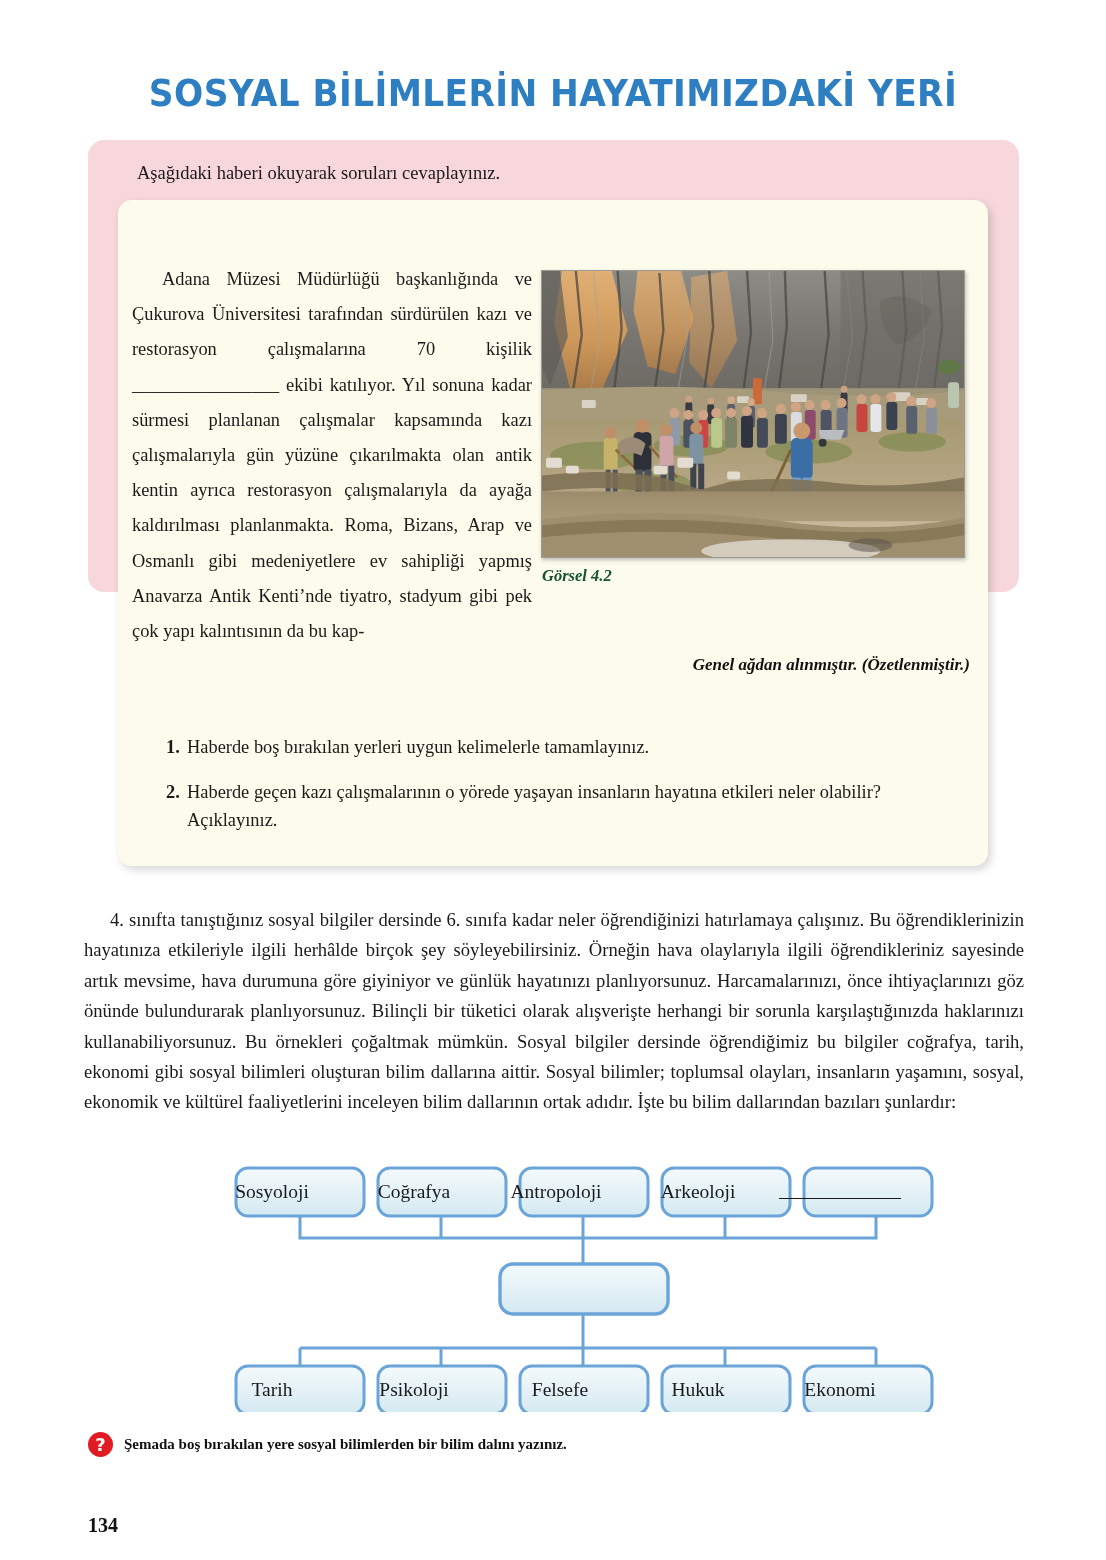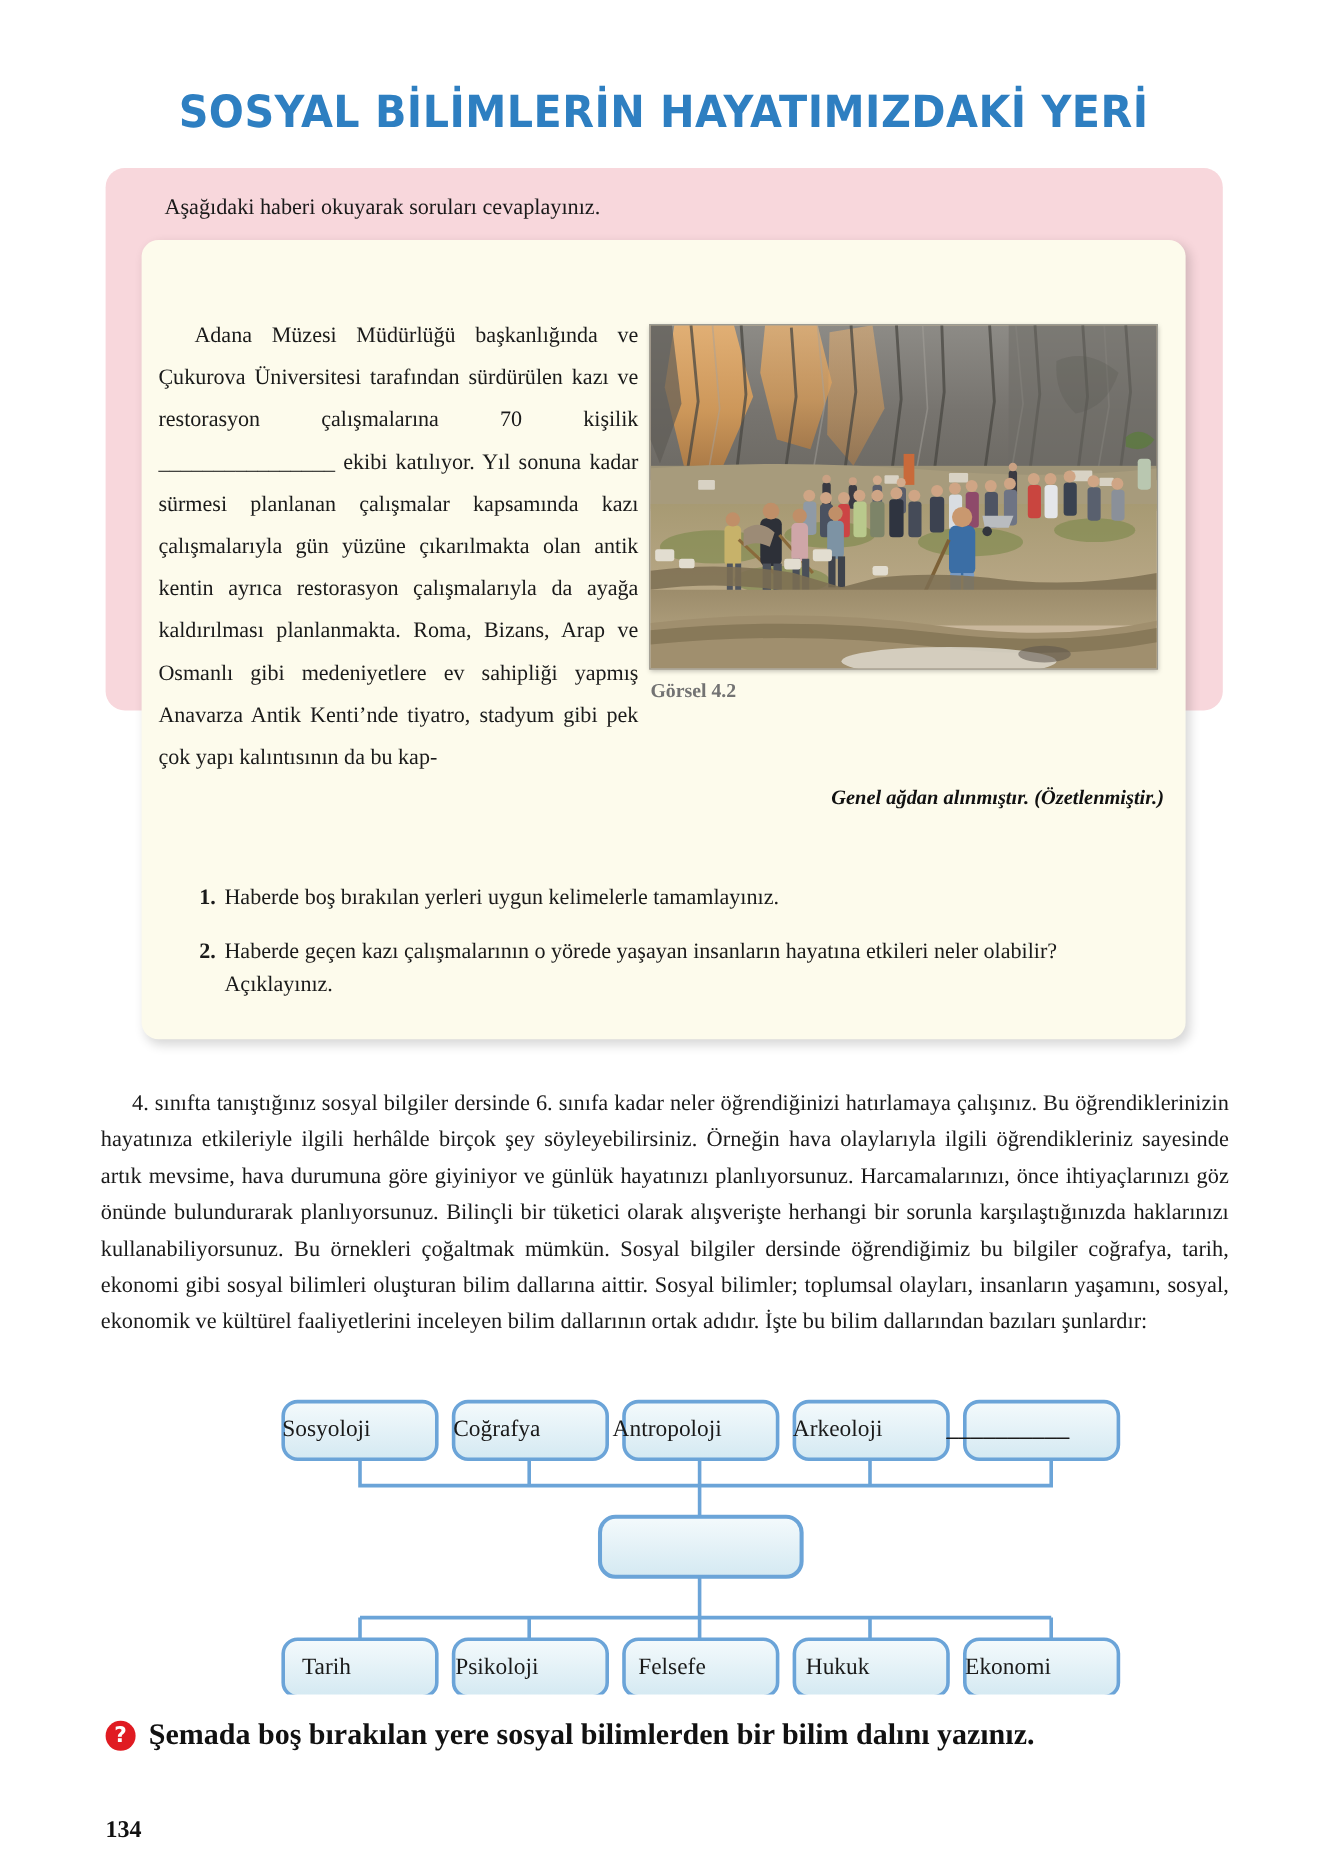--- a/index.html
+++ b/index.html
@@ -107,21 +107,22 @@
     position: relative;
     background: #c9b79c;
     box-shadow: 1px 2px 4px rgba(0,0,0,0.25);
   }
   .photo svg { display: block; width: 100%; height: 100%; }
   .photo-caption {
     position: absolute;
     left: 1px; top: 296px;
     font-size: 16.5px;
     font-weight: bold;
-    color: #737373;
+    font-style: italic;
+    color: #14532d;
   }
 
   
   .q-list {
     position: absolute;
     left: 48px; top: 533px;
     width: 800px;
   }
   .q-item {
     display: flex;
@@ -183,21 +184,21 @@
     color: #fff;
     font-family: "DejaVu Sans", sans-serif;
     font-weight: bold;
     font-size: 18px;
     line-height: 25px;
     text-align: center;
     flex: 0 0 25px;
   }
   .footer-q-text {
     margin-left: 11px;
-    font-size: 25px;
+    font-size: 15px;
     font-weight: bold;
     color: #111;
     white-space: nowrap;
   }
 
   .page-number {
     position: absolute;
     left: 88px; top: 1486px;
     font-size: 20px;
     font-weight: bold;
@@ -471,21 +472,21 @@
       <rect x="492" y="206" width="128" height="48" rx="12" fill="url(#boxFill)" stroke="#6BA4D8" stroke-width="3"></rect>
       <rect x="634" y="206" width="128" height="48" rx="12" fill="url(#boxFill)" stroke="#6BA4D8" stroke-width="3"></rect>
       <rect x="776" y="206" width="128" height="48" rx="12" fill="url(#boxFill)" stroke="#6BA4D8" stroke-width="3"></rect>
     </g>
   </svg>
 
   <div class="node-label" style="left:208px; top:8px;  width:128px; height:48px;">Sosyoloji</div>
   <div class="node-label" style="left:350px; top:8px;  width:128px; height:48px;">Coğrafya</div>
   <div class="node-label" style="left:492px; top:8px;  width:128px; height:48px;">Antropoloji</div>
   <div class="node-label" style="left:634px; top:8px;  width:128px; height:48px;">Arkeoloji</div>
-  <div class="node-label node-blank" style="left:776px; top:8px; width:128px; height:48px;">__________</div>
+  <div class="node-label node-blank" style="left:776px; top:8px; width:128px; height:48px;font-family:Liberation Mono, monospace;">__________</div>
 
 
   <div class="node-label" style="left:208px; top:206px; width:128px; height:48px;">Tarih</div>
   <div class="node-label" style="left:350px; top:206px; width:128px; height:48px;">Psikoloji</div>
   <div class="node-label" style="left:496px; top:206px; width:128px; height:48px;">Felsefe</div>
   <div class="node-label" style="left:634px; top:206px; width:128px; height:48px;">Hukuk</div>
   <div class="node-label" style="left:776px; top:206px; width:128px; height:48px;">Ekonomi</div>
 </div>
 
 <div class="footer-q">

